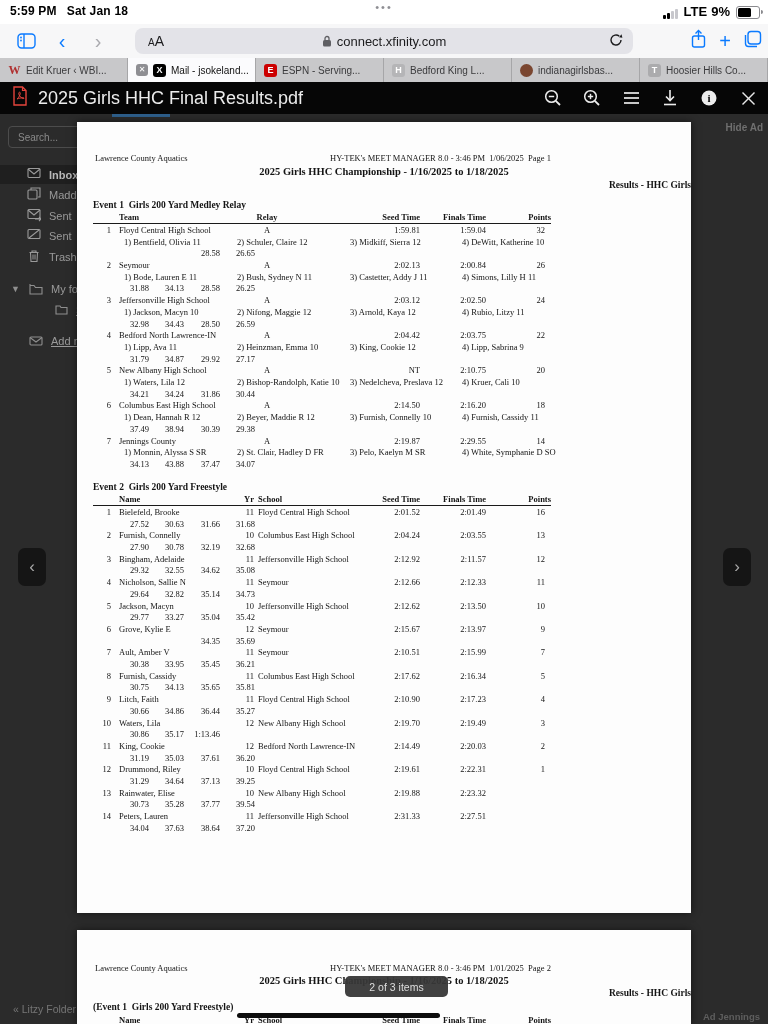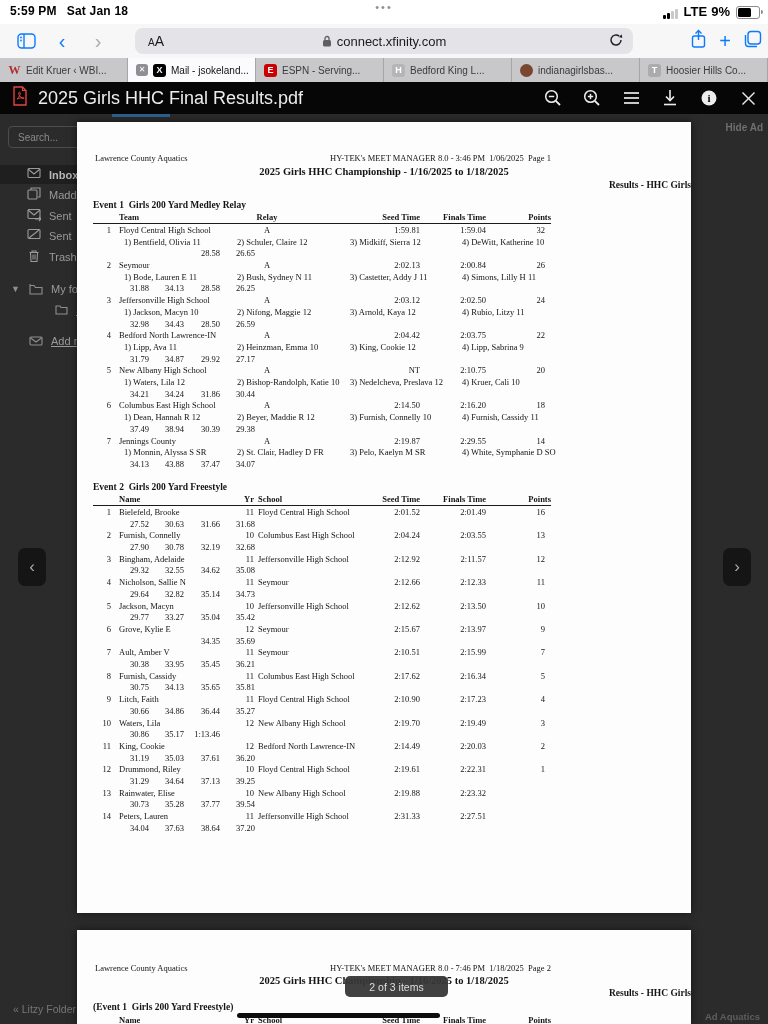--- a/index.html
+++ b/index.html
@@ -318,21 +318,21 @@
   </div>
   <div class="sb-item" style="top:217px;padding-left:29px">
     <svg width="14" height="10" viewBox="0 0 14 10">
         <rect x="1" y="1" width="12" height="8" rx="1" fill="none" stroke="#8f8f8f" stroke-width="1.1"></rect>
         <path d="M1 1.5 7 6 13 1.5" fill="none" stroke="#8f8f8f" stroke-width="1.1"></path>
       </svg>
     <span class="underlined">Add m</span>
   </div>
 
   <div class="hide-folder">« Litzy Folder</div>
-  <div class="ad-feedback">Ad Aquatics</div>
+  <div class="ad-feedback">Ad Jennings</div>
 </div>
 
 <div class="page page1">
   <div class="ptxt" style="left:18px;top:31px">Lawrence County Aquatics</div>
   <div class="ptxt" style="right:140px;top:31px">HY-TEK's MEET MANAGER 8.0 - 3:46 PM  1/06/2025  Page 1</div>
   <div class="ptitle" style="top:44px">2025 Girls HHC Championship - 1/16/2025 to 1/18/2025</div>
   <div class="psub" style="top:58px">Results - HHC Girls</div>
 
   <div class="pevent" style="top:78px">Event 1  Girls 200 Yard Medley Relay</div>
   <div class="hdr">
@@ -353,21 +353,21 @@
     <span class="c-seed" style="top:372px">Seed Time</span>
     <span class="c-fin" style="top:372px">Finals Time</span>
     <span class="c-pts" style="top:372px;width:84px">Points</span>
   </div>
   <div class="hline" style="top:383px"></div>
   <div class="rowwrap" id="event2-rows" style="top:385px"><div class="grp" style="height: 23.4px;"><span class="c-place l0">1</span><span class="c-name l0">Bielefeld, Brooke</span><span class="c-yr l0">11</span><span class="c-school l0">Floyd Central High School</span><span class="c-seed l0">2:01.52</span><span class="c-fin l0">2:01.49</span><span class="c-pts l0">16</span><span class="c-p1 l1">27.52</span><span class="c-p2 l1">30.63</span><span class="c-p3 l1">31.66</span><span class="c-p4 l1">31.68</span></div><div class="grp" style="height: 23.4px;"><span class="c-place l0">2</span><span class="c-name l0">Furnish, Connelly</span><span class="c-yr l0">10</span><span class="c-school l0">Columbus East High School</span><span class="c-seed l0">2:04.24</span><span class="c-fin l0">2:03.55</span><span class="c-pts l0">13</span><span class="c-p1 l1">27.90</span><span class="c-p2 l1">30.78</span><span class="c-p3 l1">32.19</span><span class="c-p4 l1">32.68</span></div><div class="grp" style="height: 23.4px;"><span class="c-place l0">3</span><span class="c-name l0">Bingham, Adelaide</span><span class="c-yr l0">11</span><span class="c-school l0">Jeffersonville High School</span><span class="c-seed l0">2:12.92</span><span class="c-fin l0">2:11.57</span><span class="c-pts l0">12</span><span class="c-p1 l1">29.32</span><span class="c-p2 l1">32.55</span><span class="c-p3 l1">34.62</span><span class="c-p4 l1">35.08</span></div><div class="grp" style="height: 23.4px;"><span class="c-place l0">4</span><span class="c-name l0">Nicholson, Sallie N</span><span class="c-yr l0">11</span><span class="c-school l0">Seymour</span><span class="c-seed l0">2:12.66</span><span class="c-fin l0">2:12.33</span><span class="c-pts l0">11</span><span class="c-p1 l1">29.64</span><span class="c-p2 l1">32.82</span><span class="c-p3 l1">35.14</span><span class="c-p4 l1">34.73</span></div><div class="grp" style="height: 23.4px;"><span class="c-place l0">5</span><span class="c-name l0">Jackson, Macyn</span><span class="c-yr l0">10</span><span class="c-school l0">Jeffersonville High School</span><span class="c-seed l0">2:12.62</span><span class="c-fin l0">2:13.50</span><span class="c-pts l0">10</span><span class="c-p1 l1">29.77</span><span class="c-p2 l1">33.27</span><span class="c-p3 l1">35.04</span><span class="c-p4 l1">35.42</span></div><div class="grp" style="height: 23.4px;"><span class="c-place l0">6</span><span class="c-name l0">Grove, Kylie E</span><span class="c-yr l0">12</span><span class="c-school l0">Seymour</span><span class="c-seed l0">2:15.67</span><span class="c-fin l0">2:13.97</span><span class="c-pts l0">9</span><span class="c-p3 l1">34.35</span><span class="c-p4 l1">35.69</span></div><div class="grp" style="height: 23.4px;"><span class="c-place l0">7</span><span class="c-name l0">Ault, Amber V</span><span class="c-yr l0">11</span><span class="c-school l0">Seymour</span><span class="c-seed l0">2:10.51</span><span class="c-fin l0">2:15.99</span><span class="c-pts l0">7</span><span class="c-p1 l1">30.38</span><span class="c-p2 l1">33.95</span><span class="c-p3 l1">35.45</span><span class="c-p4 l1">36.21</span></div><div class="grp" style="height: 23.4px;"><span class="c-place l0">8</span><span class="c-name l0">Furnish, Cassidy</span><span class="c-yr l0">11</span><span class="c-school l0">Columbus East High School</span><span class="c-seed l0">2:17.62</span><span class="c-fin l0">2:16.34</span><span class="c-pts l0">5</span><span class="c-p1 l1">30.75</span><span class="c-p2 l1">34.13</span><span class="c-p3 l1">35.65</span><span class="c-p4 l1">35.81</span></div><div class="grp" style="height: 23.4px;"><span class="c-place l0">9</span><span class="c-name l0">Litch, Faith</span><span class="c-yr l0">11</span><span class="c-school l0">Floyd Central High School</span><span class="c-seed l0">2:10.90</span><span class="c-fin l0">2:17.23</span><span class="c-pts l0">4</span><span class="c-p1 l1">30.66</span><span class="c-p2 l1">34.86</span><span class="c-p3 l1">36.44</span><span class="c-p4 l1">35.27</span></div><div class="grp" style="height: 23.4px;"><span class="c-place l0">10</span><span class="c-name l0">Waters, Lila</span><span class="c-yr l0">12</span><span class="c-school l0">New Albany High School</span><span class="c-seed l0">2:19.70</span><span class="c-fin l0">2:19.49</span><span class="c-pts l0">3</span><span class="c-p1 l1">30.86</span><span class="c-p2 l1">35.17</span><span class="c-p3 l1">1:13.46</span></div><div class="grp" style="height: 23.4px;"><span class="c-place l0">11</span><span class="c-name l0">King, Cookie</span><span class="c-yr l0">12</span><span class="c-school l0">Bedford North Lawrence-IN</span><span class="c-seed l0">2:14.49</span><span class="c-fin l0">2:20.03</span><span class="c-pts l0">2</span><span class="c-p1 l1">31.19</span><span class="c-p2 l1">35.03</span><span class="c-p3 l1">37.61</span><span class="c-p4 l1">36.20</span></div><div class="grp" style="height: 23.4px;"><span class="c-place l0">12</span><span class="c-name l0">Drummond, Riley</span><span class="c-yr l0">10</span><span class="c-school l0">Floyd Central High School</span><span class="c-seed l0">2:19.61</span><span class="c-fin l0">2:22.31</span><span class="c-pts l0">1</span><span class="c-p1 l1">31.29</span><span class="c-p2 l1">34.64</span><span class="c-p3 l1">37.13</span><span class="c-p4 l1">39.25</span></div><div class="grp" style="height: 23.4px;"><span class="c-place l0">13</span><span class="c-name l0">Rainwater, Elise</span><span class="c-yr l0">10</span><span class="c-school l0">New Albany High School</span><span class="c-seed l0">2:19.88</span><span class="c-fin l0">2:23.32</span><span class="c-p1 l1">30.73</span><span class="c-p2 l1">35.28</span><span class="c-p3 l1">37.77</span><span class="c-p4 l1">39.54</span></div><div class="grp" style="height: 23.4px;"><span class="c-place l0">14</span><span class="c-name l0">Peters, Lauren</span><span class="c-yr l0">11</span><span class="c-school l0">Jeffersonville High School</span><span class="c-seed l0">2:31.33</span><span class="c-fin l0">2:27.51</span><span class="c-p1 l1">34.04</span><span class="c-p2 l1">37.63</span><span class="c-p3 l1">38.64</span><span class="c-p4 l1">37.20</span></div></div>
 </div>
 
 <div class="page page2">
   <div class="ptxt" style="left:18px;top:33px">Lawrence County Aquatics</div>
-  <div class="ptxt" style="right:140px;top:33px">HY-TEK's MEET MANAGER 8.0 - 7:46 PM  1/18/2025  Page 2</div>
+  <div class="ptxt" style="right:140px;top:33px">HY-TEK's MEET MANAGER 8.0 - 3:46 PM  1/01/2025  Page 2</div>
   <div class="ptitle" style="top:45px">2025 Girls HHC Championship - 1/16/2025 to 1/18/2025</div>
   <div class="psub" style="top:58px">Results - HHC Girls</div>
   <div class="pevent" style="top:72px">(Event 1  Girls 200 Yard Freestyle)</div>
   <div class="hdr">
     <span class="c-name" style="top:85px">Name</span>
     <span class="c-yr" style="top:85px">Yr</span>
     <span class="c-school" style="top:85px">School</span>
     <span class="c-seed" style="top:85px">Seed Time</span>
     <span class="c-fin" style="top:85px">Finals Time</span>
     <span class="c-pts" style="top:85px;width:84px">Points</span>

